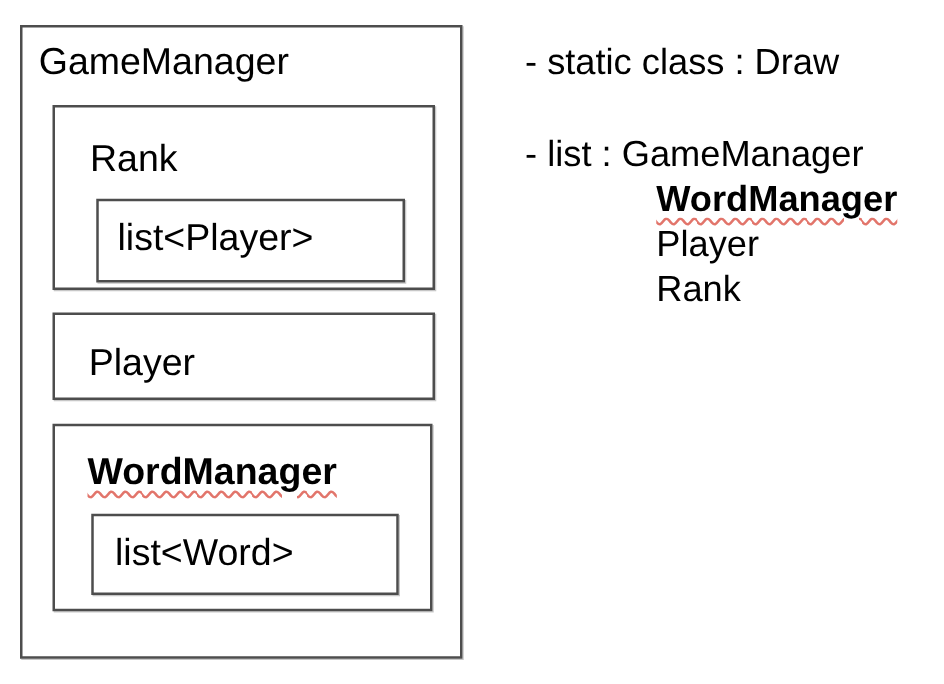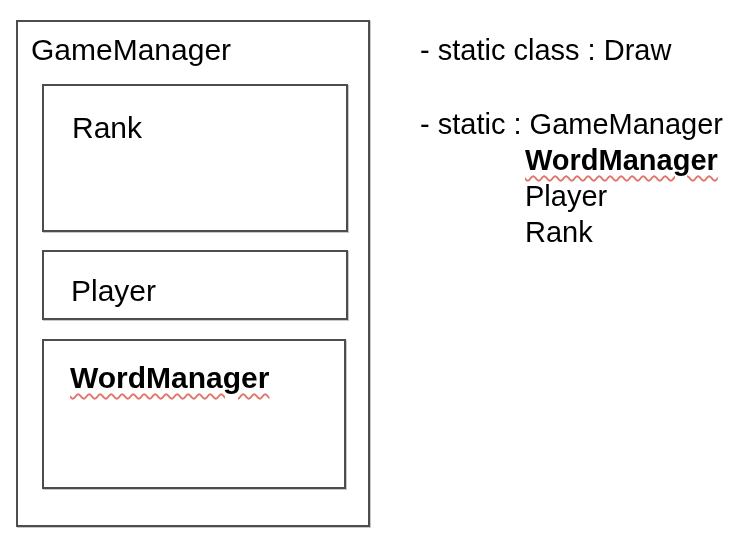--- a/index.html
+++ b/index.html
@@ -71,35 +71,41 @@
 </head>
 <body>
 
 <div class="slide">
 
   <div class="box outer-box">
     <div class="label outer-box-title">GameManager</div>
 
     <div class="box rank-box">
       <div class="label rank-title">Rank</div>
+      <div class="box list-player-box">
+        <div class="label list-player-text">list&lt;Player&gt;</div>
+      </div>
     </div>
 
     <div class="box player-box">
       <div class="label player-title">Player</div>
     </div>
 
     <div class="box wordmanager-box">
       <div class="label wordmanager-title misspelled">WordManager</div>
+      <div class="box list-word-box">
+        <div class="label list-word-text">list&lt;Word&gt;</div>
+      </div>
     </div>
   </div>
 
   <div class="note static-note">- static class : Draw</div>
 
   <div class="note class-note">
     <div class="class-line">
-      <span>- static : </span><span>GameManager</span>
+      <span>- list : </span><span>GameManager</span>
     </div>
     <div class="class-line indent misspelled">WordManager</div>
     <div class="class-line indent">Player</div>
     <div class="class-line indent">Rank</div>
   </div>
 
 </div>
 
 </body></html>

